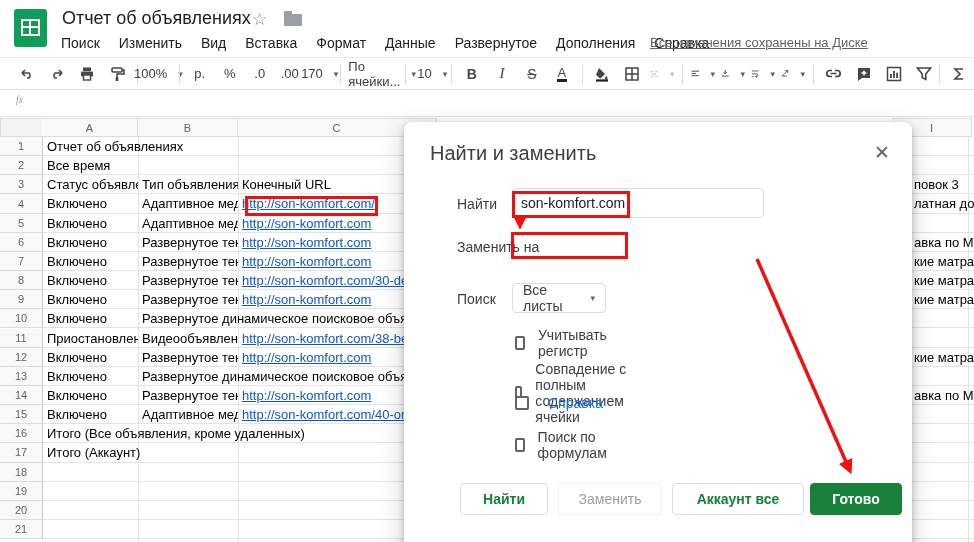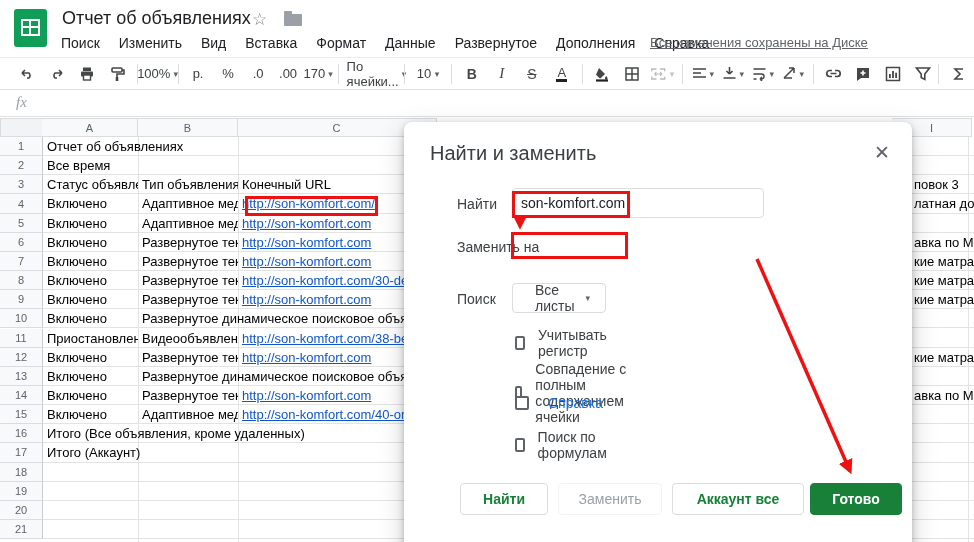--- a/index.html
+++ b/index.html
@@ -22,36 +22,36 @@
   #menubar { position:absolute; left:60px; top:33px; display:flex; gap:17px; font-size:14px; color:#202124; }
   #menubar .menu-item { cursor:default; padding:2px 1px; }
   #save-status { position:absolute; left:650px; top:35px; font-size:13px; color:#5f6368;
     text-decoration:underline; }
 
   
   #toolbar { position:absolute; left:0; top:57px; width:974px; height:33px; background:#fff;
     border-top:1px solid #e8eaed; border-bottom:1px solid #e0e0e0;
     display:flex; align-items:center; padding-left:12px; color:#444746; }
   .tbtn { height:24px; min-width:24px; display:flex; align-items:center; justify-content:center;
-    margin:0 3px; font-size:13px; color:#444746; }
+    margin:0 3px; font-size:13px; color:#444746;gap:8px; }
   .tsep { width:1px; height:20px; background:#dadce0; margin:0 5px; }
   .caret { font-size:9px; color:#5f6368; margin-left:3px; }
   .tlabel { font-size:13px; color:#3c4043; }
   svg.ticon { display:block; }
   .disabled { opacity:.38; }
   .bold-b { font-weight:bold; font-size:14px; }
   .italic-i { font-style:italic; font-family:"Liberation Serif",serif; font-size:15px; }
   .strike-s { text-decoration:line-through; font-size:14px; }
   .color-a { font-size:13px; border-bottom:3px solid #202124; line-height:13px; padding:0 1px; }
 
   
   #formulabar { position:absolute; left:0; top:90px; width:974px; height:27px; background:#fff;
     border-bottom:1px solid #e0e0e0; }
   #fx { position:absolute; left:16px; top:4px; font-family:"Liberation Serif",serif;
-    font-style:italic; font-size:15px; color:#9aa0a6; }
+    font-style:italic; font-size:10px; color:#9aa0a6; }
 
   
   #sheet { position:absolute; left:0; top:117px; width:974px; height:425px; background:#fff; }
   #colheaders { position:absolute; left:0; top:1px; width:974px; height:19px; }
   .colhead, #corner { position:absolute; top:0; height:19px; background:#f8f9fa;
     border:1px solid #d9dce0; border-left:none; font-size:11px; color:#5f6368;
     display:flex; align-items:center; justify-content:center; }
   #corner { left:0; width:43px; border-left:1px solid #d9dce0; background:#f1f3f4; }
   .vline { position:absolute; top:20px; width:1px; background:#e2e3e3; height:405px; }
   .sheet-row { position:absolute; left:0; width:974px; height:19px; }
@@ -72,21 +72,21 @@
     border-radius:8px; box-shadow:0 2px 6px rgba(60,64,67,.3), 0 8px 24px rgba(60,64,67,.25);
     z-index:10; }
   #dlg-title { position:absolute; left:26px; top:20px; font-size:20px; color:#3c4043; }
   #dlg-close { position:absolute; right:22px; top:19px; font-size:19px; color:#5f6368; cursor:pointer; }
   .dlg-label { position:absolute; left:53px; font-size:14px; color:#3c4043; }
   .dlg-input { position:absolute; left:108px; width:252px; height:30px; border:1px solid #dadce0;
     border-radius:4px; font-size:14px; color:#202124; padding:0 8px;
     font-family:"Liberation Sans",sans-serif; background:#fff; }
   #search-select { position:absolute; left:108px; top:161px; width:94px; height:30px;
     border:1px solid #dadce0; border-radius:4px; display:flex; align-items:center;
-    padding:0 22px; font-size:14px; color:#3c4043; gap:8px; }
+    padding:0 10px; font-size:14px; color:#3c4043; gap:8px; }
   .cb-row { position:absolute; left:111px; display:flex; align-items:center; gap:13px;
     font-size:14px; color:#3c4043; }
   .cb-box { width:14px; height:14px; border:2px solid #5f6368; border-radius:2px; background:#fff; }
   .dlg-link { color:#1a73e8; margin-left:6px; }
   .dlg-btn { position:absolute; top:361px; height:32px; border-radius:4px; border:1px solid #dadce0;
     background:#fff; font-size:14px; font-weight:bold; color:#188038;
     display:flex; align-items:center; justify-content:center; cursor:pointer;
     font-family:"Liberation Sans",sans-serif; }
   #btn-find { left:56px; width:88px; }
   #btn-replace { left:154px; width:104px; color:#9aa0a6; border-color:#f1f3f4; font-weight:normal; }

